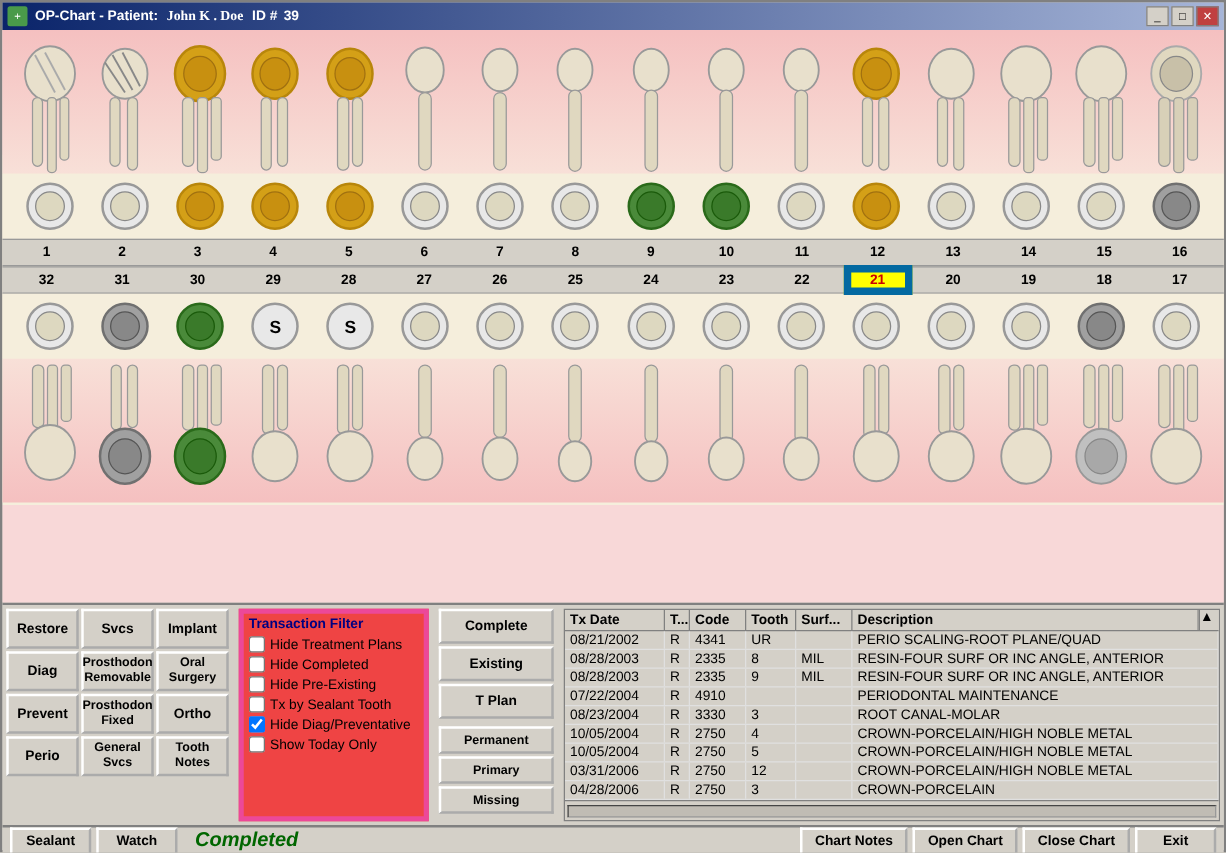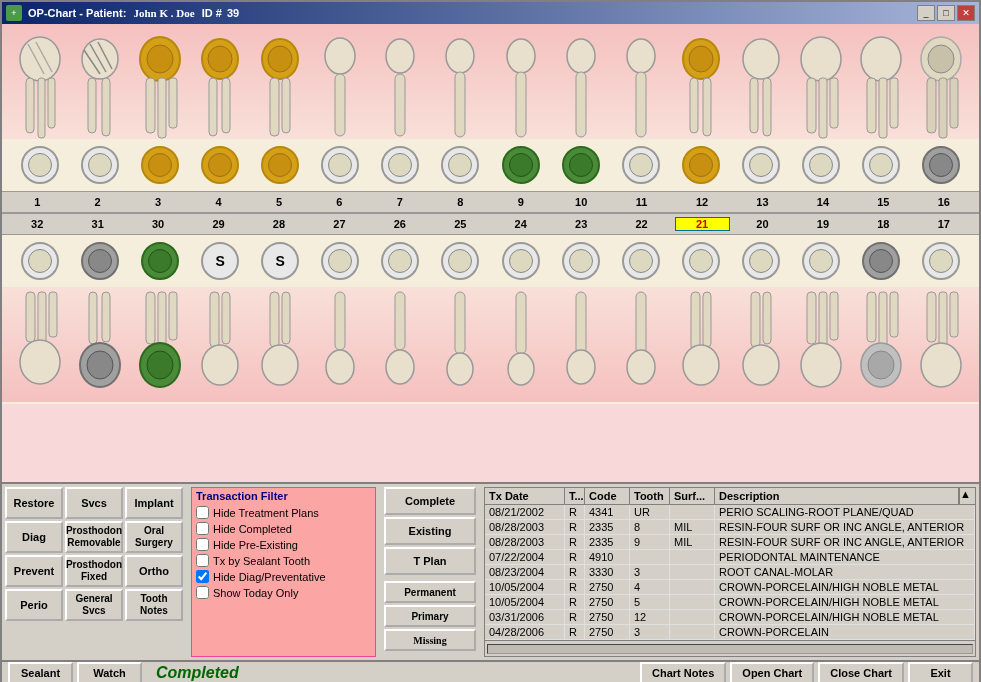--- a/index.html
+++ b/index.html
@@ -113,25 +113,25 @@
       cursor: pointer;
       display: flex;
       align-items: center;
       justify-content: center;
       padding: 2px;
     }
     .action-btn.two-line { font-size: 10px; line-height: 1.2; }
 
     
     .filter-section {
-      width: 185px;
+      width: 152px;
       flex-shrink: 0;
       padding: 2px 4px;
-      border: 1px solid #ec4899;
-      background: #fca5a5;
+      border: 4px solid #ec4899;
+      background: #ef4444;
     }
 
     .filter-title {
       font-size: 11px;
       font-weight: bold;
       margin-bottom: 4px;
       color: #000080;
     }
 
     .filter-item {
@@ -282,21 +282,21 @@
     .num-cell {
       width: 55px;
       text-align: center;
       font-size: 11px;
       font-weight: bold;
     }
 
     .num-cell.hl {
       background: #ffff00;
       color: #cc0000;
-      border: 1px solid #0369a1;
+      border: 6px solid #0369a1;
     }
 
     
     .t-wrap {
       width: 55px;
       display: flex;
       flex-direction: column;
       align-items: center;
     }
 
@@ -861,21 +861,21 @@
         </div>
       </div>
 
       <div class="status-buttons">
         <button class="status-btn">Complete</button>
         <button class="status-btn">Existing</button>
         <button class="status-btn">T Plan</button>
         <div style="display:flex; flex-direction:column; gap:2px; margin-top:4px;">
           <button class="status-btn" style="font-size:10px; min-height:22px;">Permanent</button>
           <button class="status-btn" style="font-size:10px; min-height:22px;">Primary</button>
-          <button class="status-btn" style="font-size:10px; min-height:22px;font-family:Liberation Serif, serif;">Missing</button>
+          <button class="status-btn" style="font-size:10px; min-height:22px;">Missing</button>
         </div>
       </div>
 
       <div class="transaction-table">
         <div class="table-header">
           <div class="th col-date">Tx Date</div>
           <div class="th col-t">T...</div>
           <div class="th col-code">Code</div>
           <div class="th col-tooth">Tooth</div>
           <div class="th col-surf">Surf...</div>

